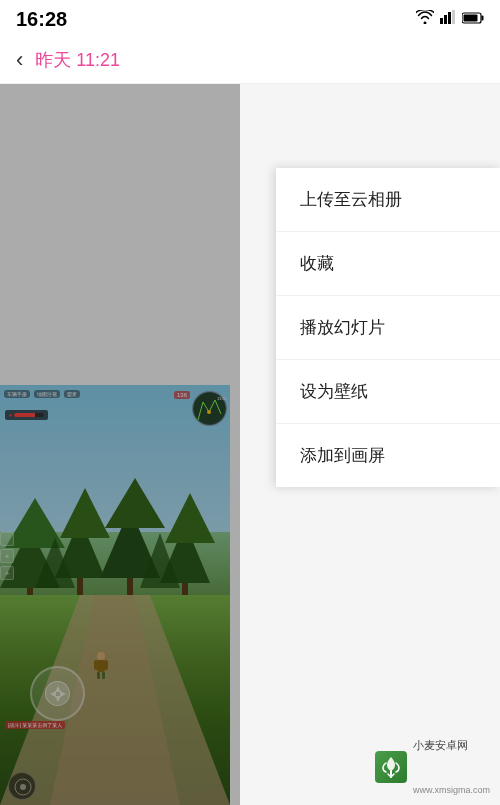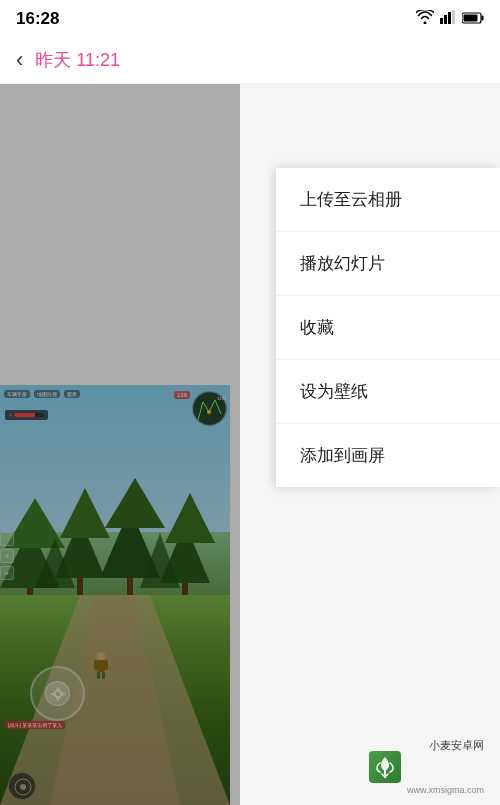--- a/index.html
+++ b/index.html
@@ -21,21 +21,21 @@
     .status-bar {
       display: flex;
       justify-content: space-between;
       align-items: center;
       padding: 8px 16px 6px;
       background: #ffffff;
       height: 36px;
     }
 
     .status-time {
-      font-size: 17px;
+      font-size: 20px;
       font-weight: 600;
       color: #000;
     }
 
     .status-icons {
       display: flex;
       align-items: center;
       gap: 6px;
     }
 
@@ -241,26 +241,25 @@
     }
 
     .menu-item:last-child {
       border-bottom: none;
     }
 
     
     .watermark {
       position: absolute;
       bottom: 10px;
-      right: 16px;
+      right: 10px;
       display: flex;
       align-items: center;
       gap: 6px;
       z-index: 200;
-      text-align: right;
     }
 
     .watermark-logo {
       width: 32px;
       height: 32px;
       background: linear-gradient(135deg, #4a9e4a 0%, #2d7a2d 100%);
       border-radius: 4px;
       display: flex;
       align-items: center;
       justify-content: center;
@@ -442,22 +441,22 @@
         </div>
       </div>
 
     </div>
   </div>
 
   <div class="overlay-dim"></div>
 
   <div class="context-menu">
     <div class="menu-item">上传至云相册</div>
+    <div class="menu-item">收藏</div>
     <div class="menu-item">播放幻灯片</div>
-    <div class="menu-item">收藏</div>
     <div class="menu-item">设为壁纸</div>
     <div class="menu-item">添加到画屏</div>
   </div>
 
   <div class="watermark">
     <div class="watermark-logo">
       <svg width="24" height="24" viewBox="0 0 24 24" fill="none">
 
         <path d="M12 2 C12 2 8 6 8 10 C8 14 12 16 12 16 C12 16 16 14 16 10 C16 6 12 2 12 2Z" fill="#fff" opacity="0.9"></path>
         <path d="M7 8 C7 8 4 10 4 13 C4 16 7 17 7 17" stroke="#fff" stroke-width="1.5" fill="none" stroke-linecap="round"></path>

